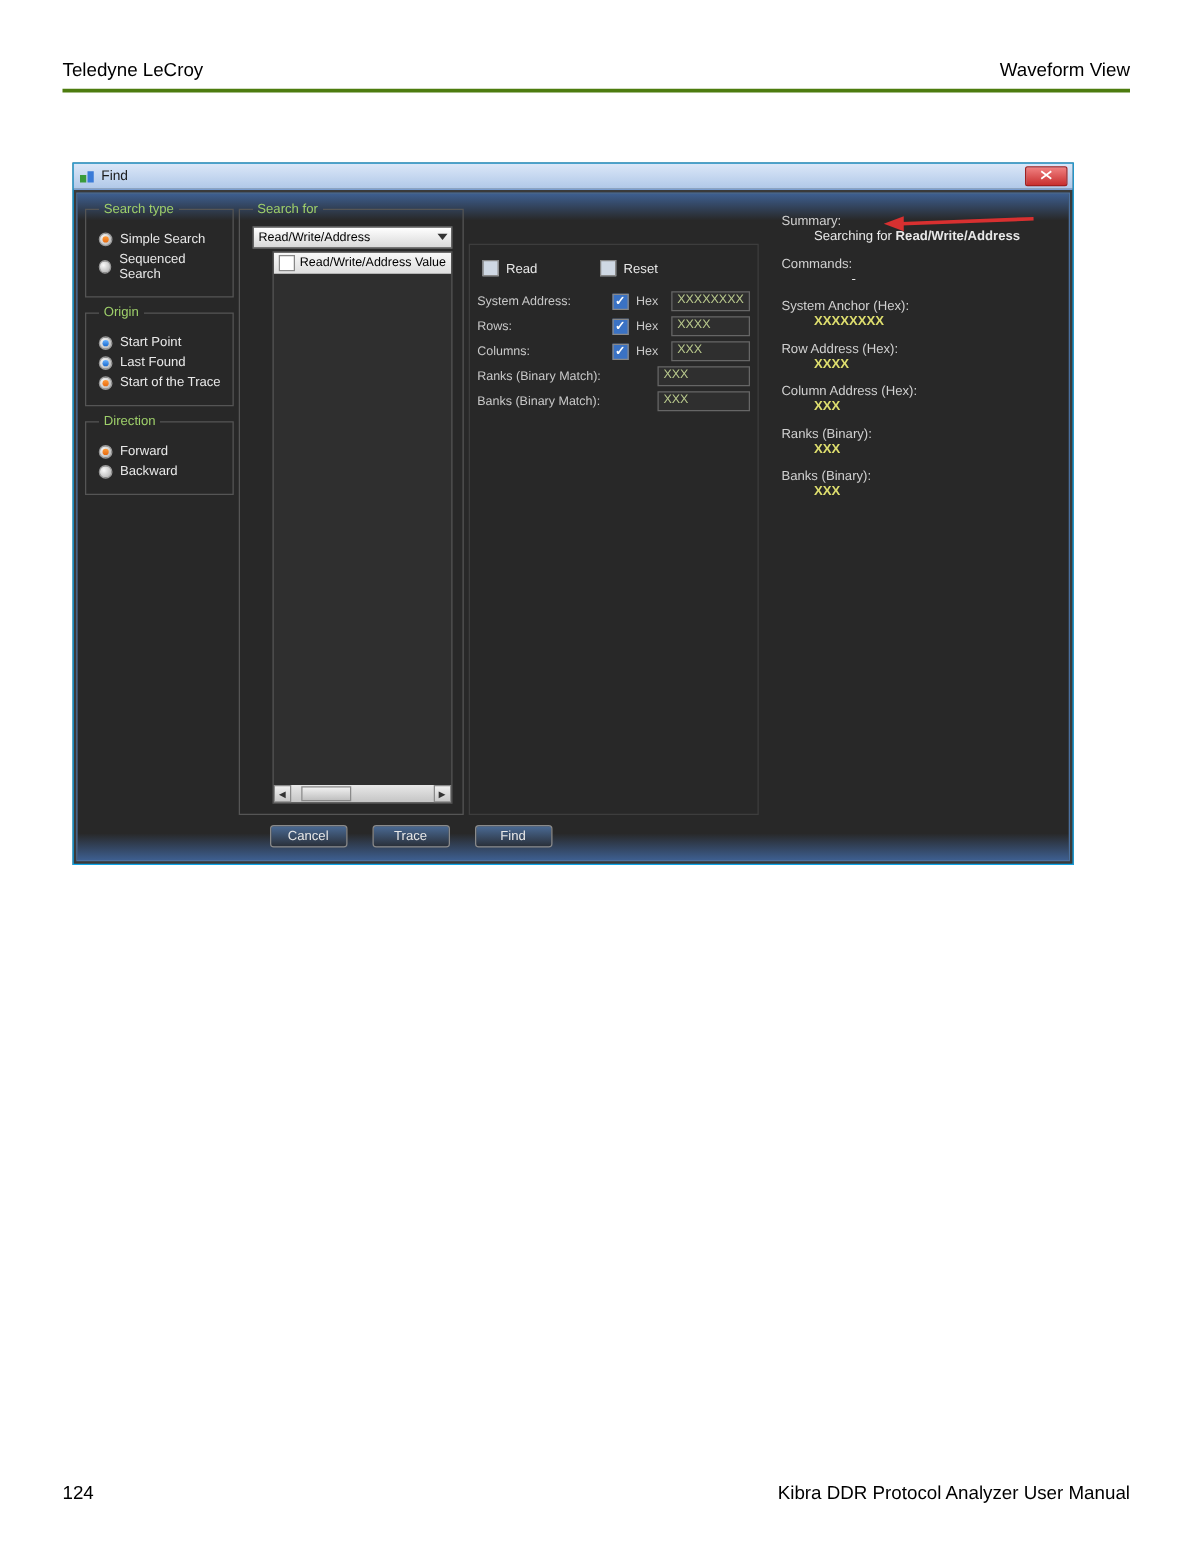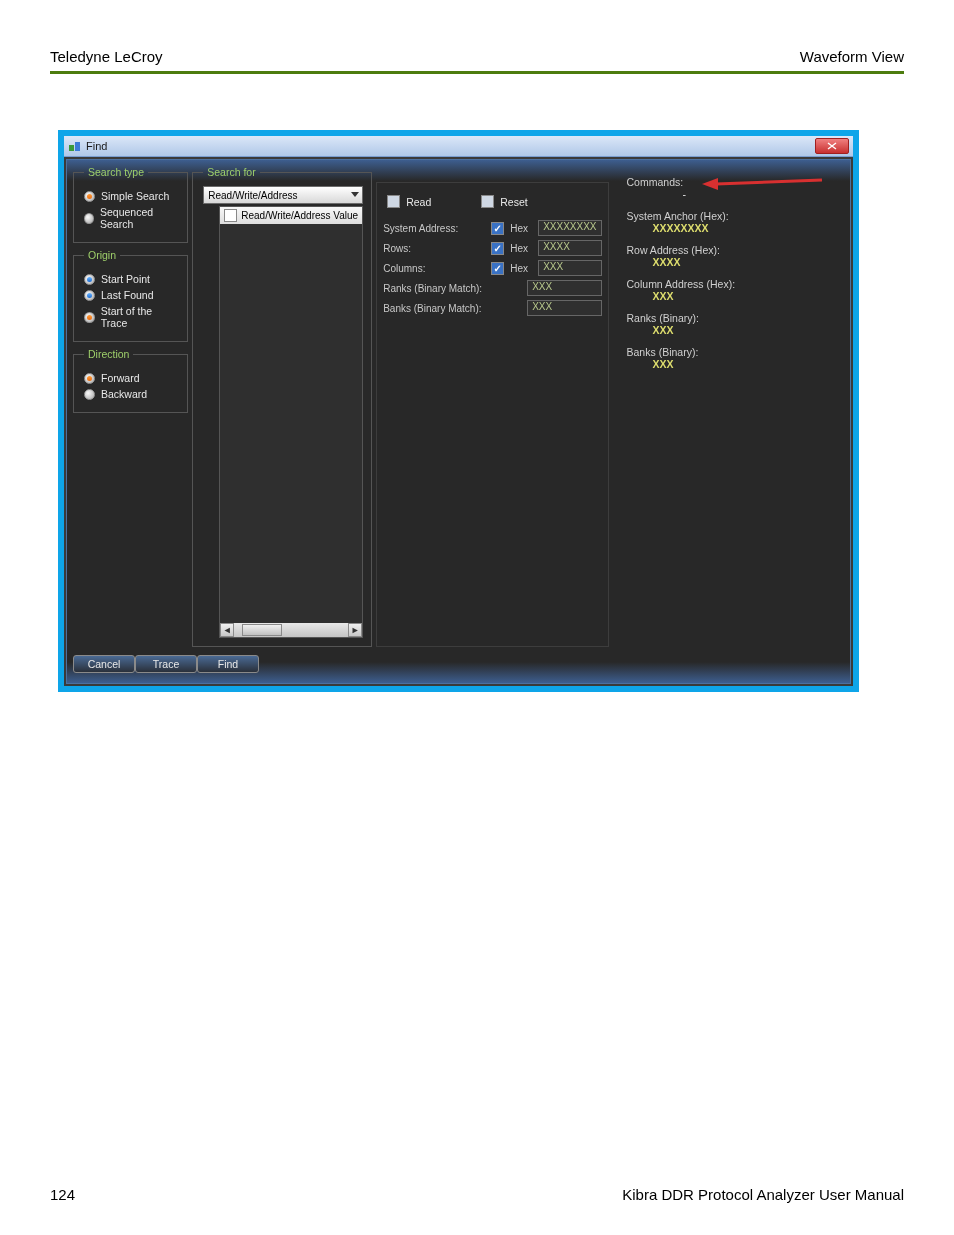--- a/index.html
+++ b/index.html
@@ -24,21 +24,21 @@
     bottom: 32px; left: 50px; right: 50px;
     display: flex; justify-content: space-between;
     font-size: 15px;
   }
 
   .screenshot {
     position: absolute;
     top: 130px; left: 58px;
     width: 801px; height: 562px;
     background: #3a3a3a;
-    border: 6px solid #0ea5e9;
+    border: 1px solid #0ea5e9;
     font-size: 10.5px;
     color: #e8e8e8;
     display: flex; flex-direction: column;
   }
 
   .titlebar {
     height: 21px;
     background: linear-gradient(to bottom, #dbe7f8, #b0c8e8);
     border-bottom: 1px solid #7a9ed0;
     display: flex; align-items: center;
@@ -72,21 +72,21 @@
     padding: 6px;
     display: flex; flex-direction: column;
     overflow: hidden;
   }
   .columns {
     flex: 1;
     display: flex;
     gap: 4px;
   }
   .col-left { width: 130px; display: flex; flex-direction: column; gap: 6px; }
-  .col-form { flex: 1; padding: 6px 6px 16px 6px; border: 1px solid #3d3d3d; margin-top: 16px; }
+  .col-form { flex: 1; padding: 6px 6px 16px 6px; border: 1px solid #3d3d3d; margin-top: 34px; }
   .col-summary { width: 258px; padding: 10px 10px 0 14px; position: relative; }
 
   fieldset.group {
     border: 1px solid #555;
     padding: 8px 8px 8px 10px;
     color: #9ecf6a;
     font-size: 10.5px;
   }
   fieldset.group legend { padding: 0 4px; color: #9ecf6a; }
   fieldset.group.mid {
@@ -201,21 +201,21 @@
   .summary-label { color: #d0d0d0; }
   .summary-indent { padding-left: 26px; }
   .summary-val { color: #dede6e; font-weight: bold; }
   .sum-block { margin-bottom: 10px; }
   .arrow {
     position: absolute; top: 11px; right: 22px;
     width: 120px; height: 14px;
   }
 
   .btn-row {
-    display: flex; 
+    display: flex; justify-content: center; gap: 20px;
     padding: 8px 0 4px 0;
     margin-right: 260px;
   }
   .btn {
     width: 62px; height: 18px;
     background: linear-gradient(to bottom, #4a6a94, #2a303a);
     border: 1px solid #8a8a8a;
     border-radius: 3px;
     color: #e8e8e8; font-size: 10.5px;
     display: flex; align-items: center; justify-content: center;
@@ -357,20 +357,26 @@
           <div class="txt">XXX</div>
         </div>
       </div>
 
       <div class="col-summary">
         <svg class="arrow" viewBox="0 0 120 14">
           <line x1="14" y1="7" x2="120" y2="3" stroke="#d83030" stroke-width="3"></line>
           <polygon points="0,7 16,1 16,13" fill="#d83030"></polygon>
         </svg>
         <div class="sum-block">
+          <div class="summary-label">Summary:</div>
+          <div class="summary-indent">
+            <span>Searching for </span><b>Read/Write/Address</b>
+          </div>
+        </div>
+        <div class="sum-block">
           <div class="summary-label">Commands:</div>
           <div class="summary-indent" style="padding-left:56px"><span>-</span></div>
         </div>
         <div class="sum-block">
           <div class="summary-label">System Anchor (Hex):</div>
           <div class="summary-indent"><span class="summary-val">XXXXXXXX</span></div>
         </div>
         <div class="sum-block">
           <div class="summary-label">Row Address (Hex):</div>
           <div class="summary-indent"><span class="summary-val">XXXX</span></div>

